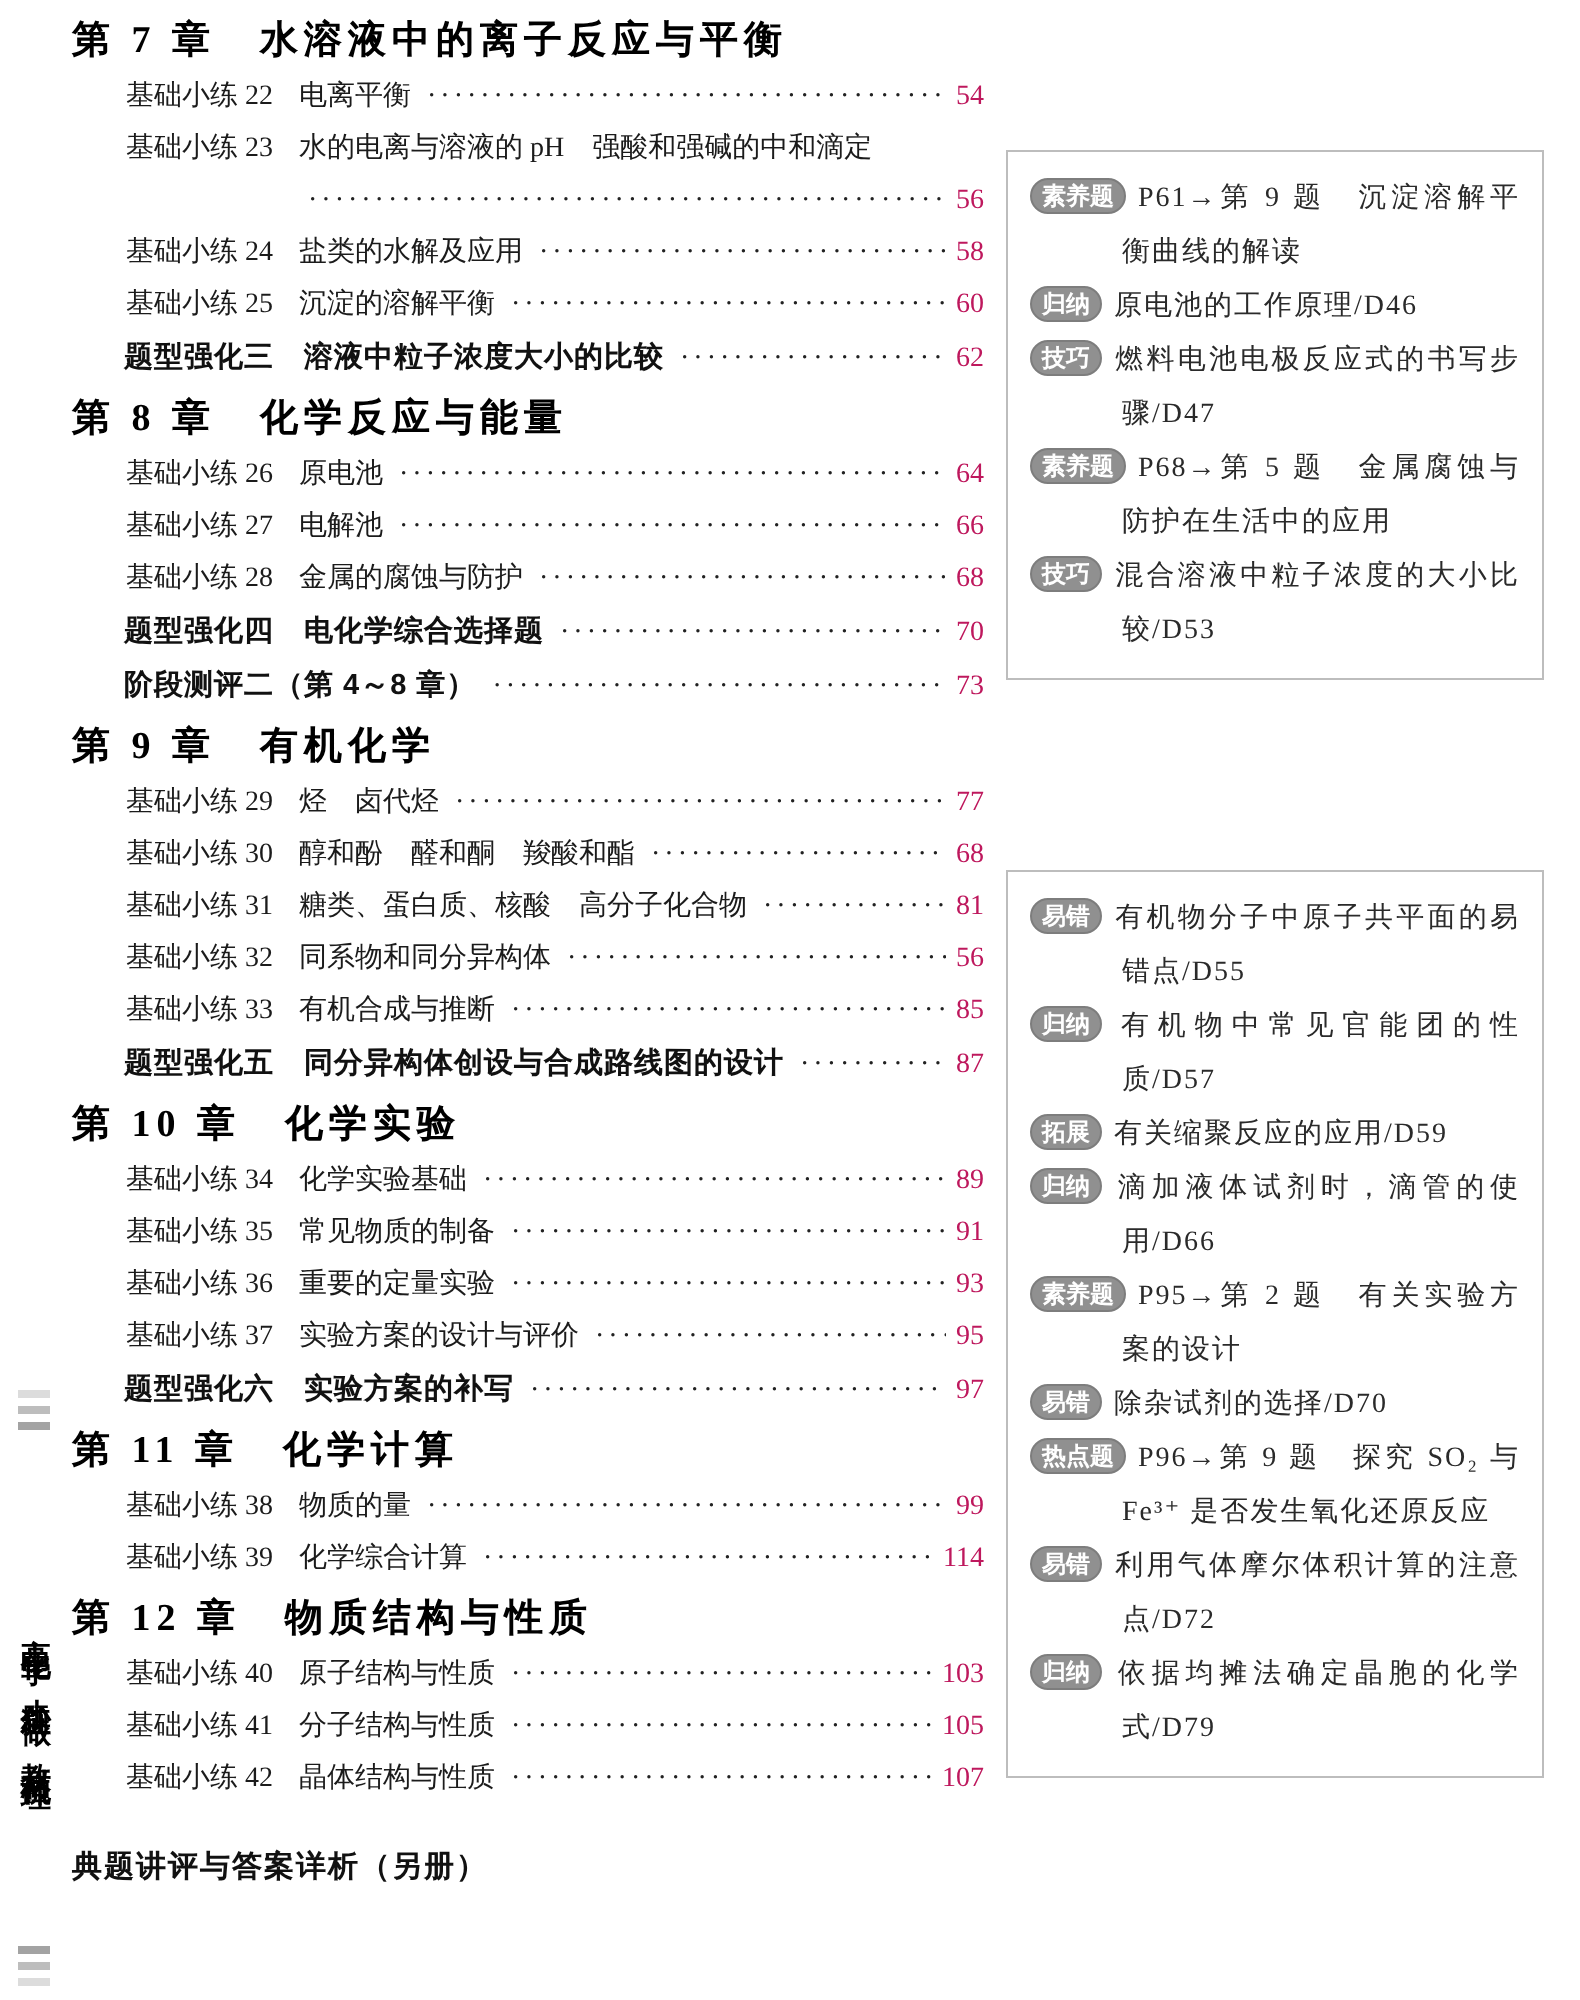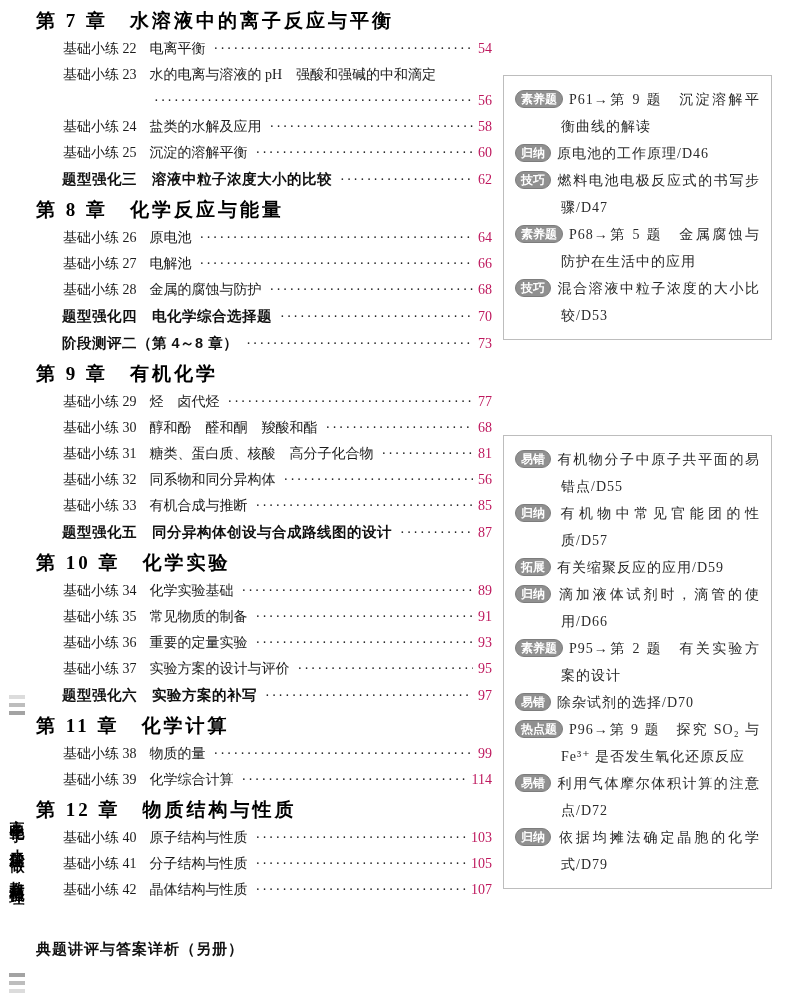--- a/index.html
+++ b/index.html
@@ -31,21 +31,21 @@
     font-family:"Liberation Serif",serif;font-size:14px;
   }
   .pagenum{
     white-space:nowrap;font-family:"Liberation Serif",serif;
     font-weight:normal;font-size:14px;color:#be185d;letter-spacing:0;
   }
   
   .bottom-note{
     position:absolute;left:36px;top:924px;
     font-family:"Liberation Sans","DejaVu Sans",sans-serif;
-    font-weight:bold;font-size:15px;letter-spacing:1px;color:#111;margin-top:16px;
+    font-weight:bold;font-size:15px;letter-spacing:1px;color:#111;
   }
   
   .side-box{
     position:absolute;left:503px;width:269px;box-sizing:border-box;
     border:1px solid #bdbdbd;background:#fff;padding:10px 11px;
   }
   .side-box-1{top:75px;}
   .side-box-2{top:435px;}
   .note{
     font-size:14px;line-height:27px;letter-spacing:1px;

